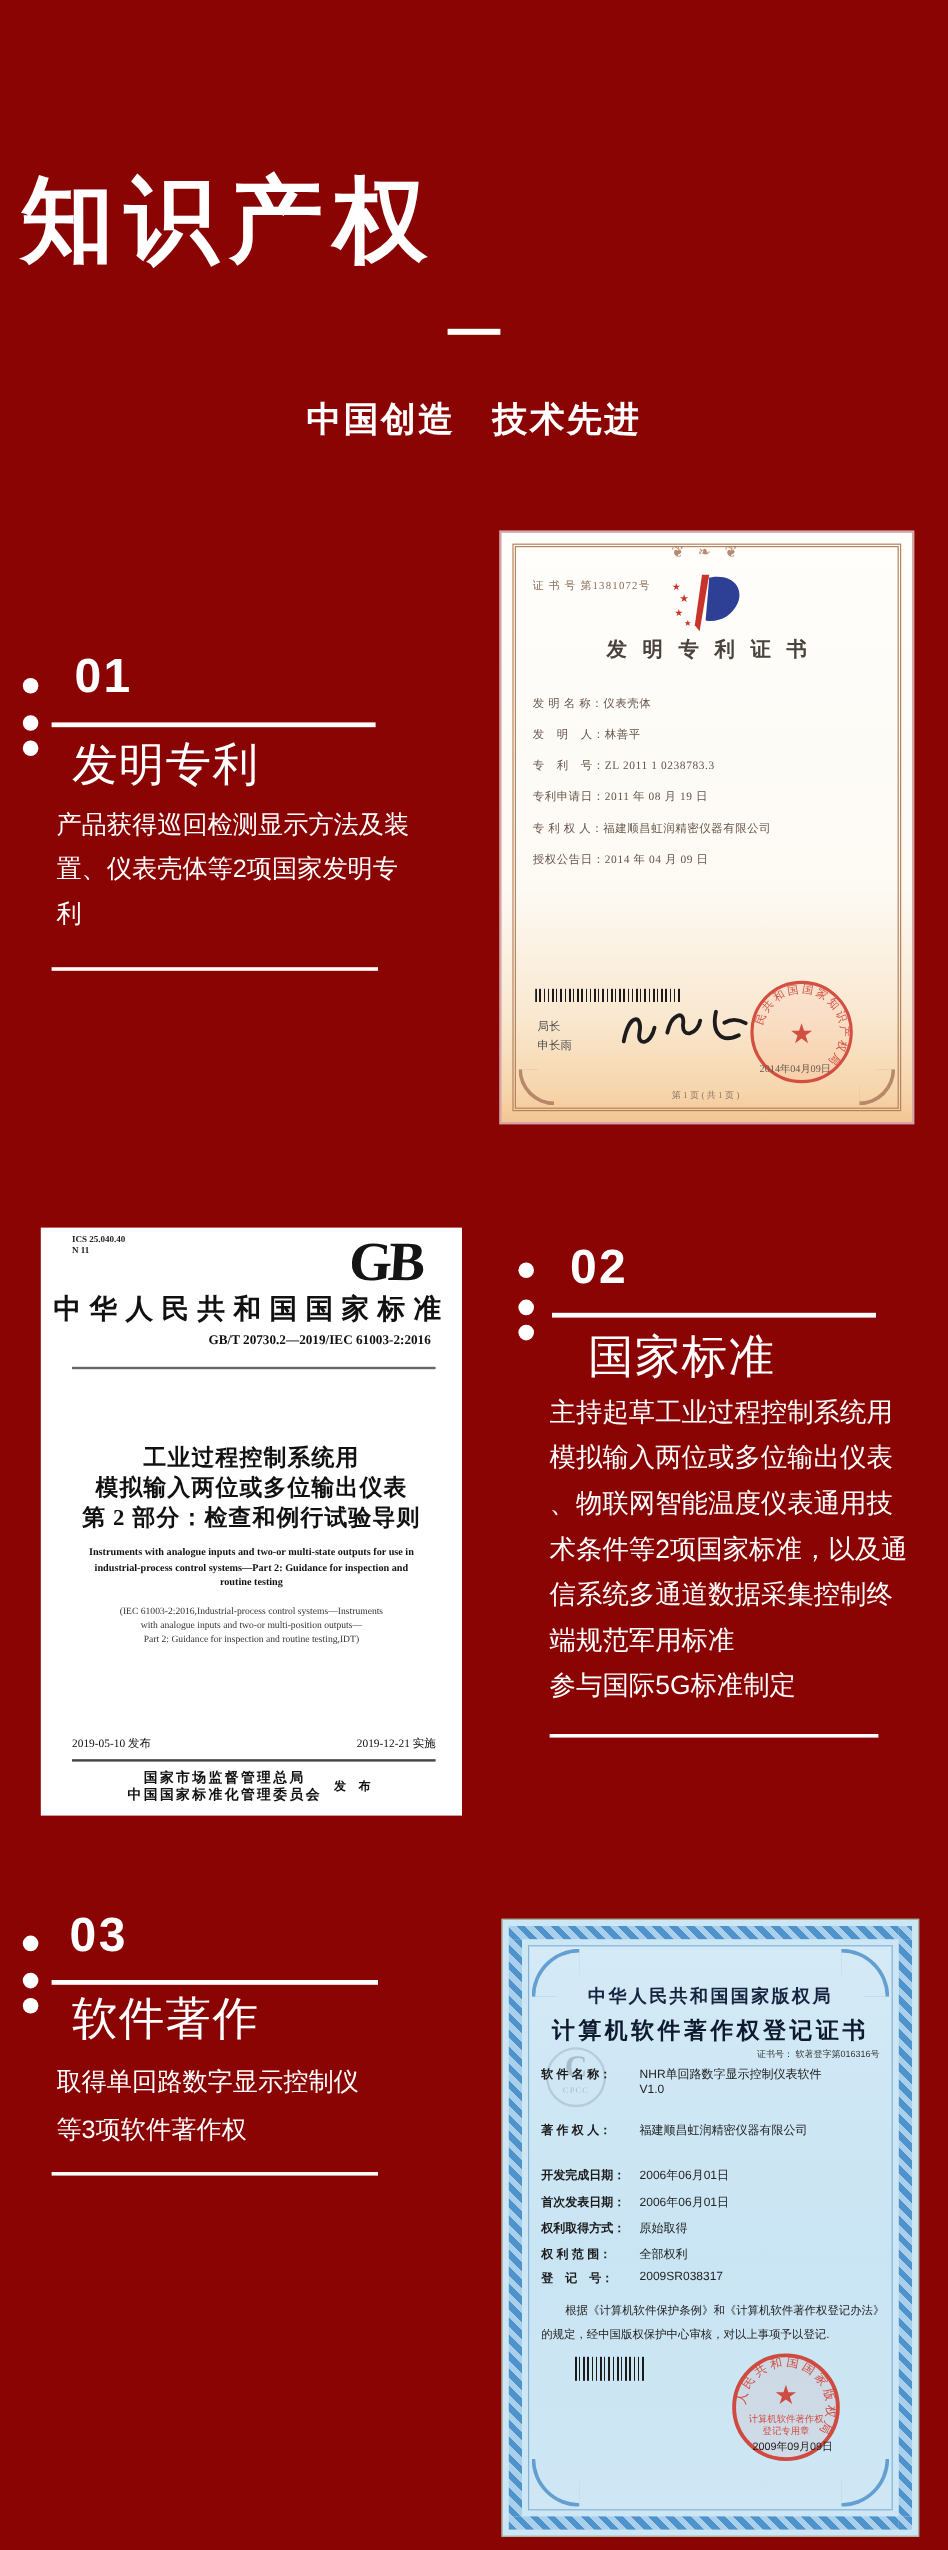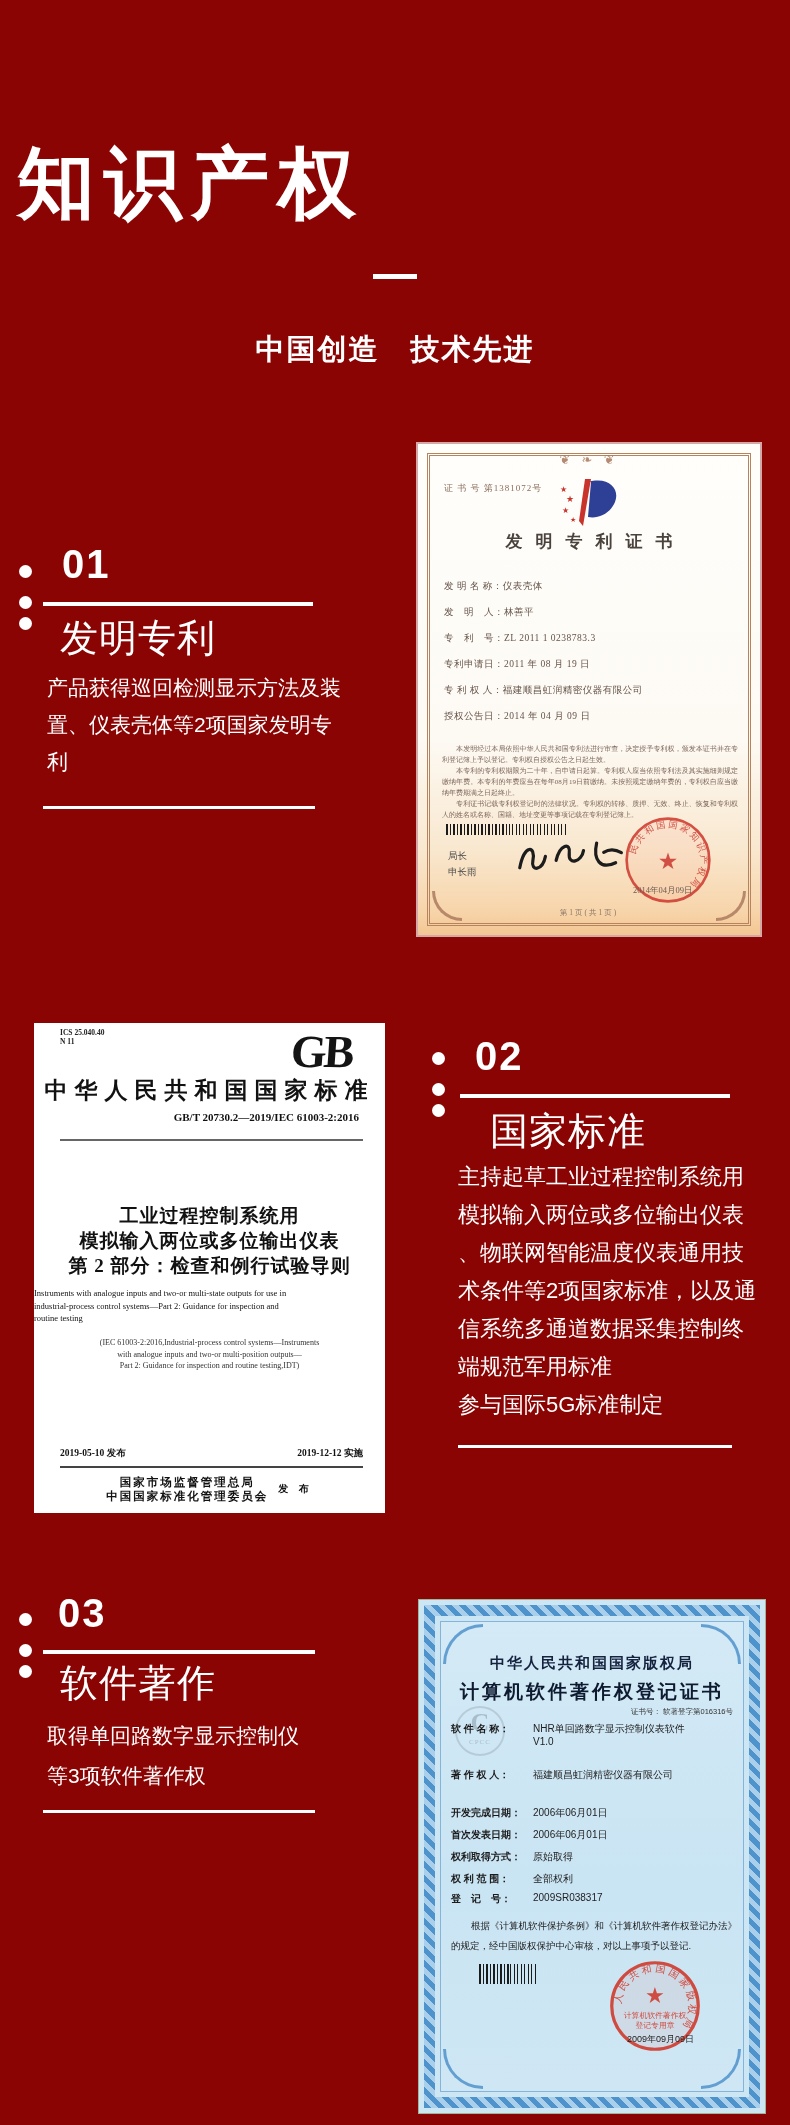--- a/index.html
+++ b/index.html
@@ -53,26 +53,26 @@
   .cert2 { position:absolute; left:34px; top:1023px; width:351px; height:490px; background:#fff;
     font-family:"Liberation Serif", serif; color:#111; }
   .cert2-ics { position:absolute; left:26px; top:5px; font-size:7.5px; font-weight:700; line-height:9px; color:#222; }
   .cert2-logo { position:absolute; right:34px; top:2px; font-size:46px; font-weight:700; letter-spacing:-3px; color:#141414; transform:skewX(-4deg); }
   .cert2-heading { position:absolute; top:52px; left:0; width:100%; text-align:center;
     font-size:23px; font-weight:700; letter-spacing:7px; }
   .cert2-code { position:absolute; top:88px; right:26px; font-size:11px; font-weight:700; }
   .cert2-hr { position:absolute; top:116px; left:26px; right:22px; height:2px; background:#666; }
   .cert2-title { position:absolute; top:180px; left:0; width:100%; text-align:center;
     font-size:19px; font-weight:700; line-height:25px; letter-spacing:1px; }
-  .cert2-english { position:absolute; top:264px; left:0; width:100%; text-align:left;
-    font-size:8.5px; font-weight:400; line-height:12.5px; }
+  .cert2-english { position:absolute; top:264px; left:0; width:100%; text-align:center;
+    font-size:8.5px; font-weight:700; line-height:12.5px; }
   .cert2-iec { position:absolute; top:314px; left:0; width:100%; text-align:center;
     font-size:8px; line-height:11.5px; color:#333; }
   .cert2-dates { position:absolute; top:424px; left:26px; right:22px; display:flex; justify-content:space-between;
-    font-size:9.5px; font-weight:700; padding-bottom:6px; border-bottom:2px solid #444; }
+    font-size:9.5px; font-weight:400; padding-bottom:6px; border-bottom:2px solid #444; }
   .cert2-issuer { position:absolute; top:452px; left:0; width:100%; display:flex; justify-content:center; align-items:center; gap:10px; }
   .cert2-issuer-names { text-align:center; font-size:11.5px; font-weight:700; line-height:14px; letter-spacing:2px; }
   .cert2-publish { font-size:10px; font-weight:700; letter-spacing:4px; }
 
   
   .cert3 { position:absolute; left:418px; top:1599px; width:348px; height:515px;
     background:#cde6f4; border:1px solid #a3b49c; font-family:"Liberation Sans", sans-serif; }
   .cert3-frame { position:absolute; inset:5px;
     border:11px solid #6ea7d8;
     border-image:repeating-linear-gradient(45deg,#4f93cc 0 5px,#a9cfeb 5px 10px) 11; }
@@ -135,23 +135,20 @@
     </svg>
     <div class="cert1-title">发明专利证书</div>
     <div class="cert1-lines">
       <div class="cert1-line">发 明 名 称：仪表壳体</div>
       <div class="cert1-line">发　明　人：林善平</div>
       <div class="cert1-line">专　利　号：ZL 2011 1 0238783.3</div>
       <div class="cert1-line">专利申请日：2011 年 08 月 19 日</div>
       <div class="cert1-line">专 利 权 人：福建顺昌虹润精密仪器有限公司</div>
       <div class="cert1-line">授权公告日：2014 年 04 月 09 日</div>
     </div>
-    <div class="cert1-body pre">　　本发明经过本局依照中华人民共和国专利法进行审查，决定授予专利权，颁发本证书并在专利登记簿上予以登记。专利权自授权公告之日起生效。
-　　本专利的专利权期限为二十年，自申请日起算。专利权人应当依照专利法及其实施细则规定缴纳年费。本专利的年费应当在每年08月19日前缴纳。未按照规定缴纳年费的，专利权自应当缴纳年费期满之日起终止。
-　　专利证书记载专利权登记时的法律状况。专利权的转移、质押、无效、终止、恢复和专利权人的姓名或名称、国籍、地址变更等事项记载在专利登记簿上。</div>
     <div class="cert1-barcode barcode"></div>
     <div class="cert1-director">
       <div>局长</div>
       <div>申长雨</div>
     </div>
     <svg class="cert1-sign" width="120" height="52" viewBox="0 0 150 60">
       <g fill="none" stroke="#1c1c1c" stroke-width="4" stroke-linecap="round">
         <path d="M14 38 C22 8 36 12 31 30 C27 44 42 44 47 26"></path>
         <path d="M60 32 C66 12 80 10 77 24 C74 40 92 36 95 22"></path>
         <path d="M112 14 C106 34 114 48 134 40"></path>
@@ -185,21 +182,21 @@
 模拟输入两位或多位输出仪表
 第 2 部分：检查和例行试验导则</div>
     <div class="cert2-english pre">Instruments with analogue inputs and two-or multi-state outputs for use in
 industrial-process control systems—Part 2: Guidance for inspection and
 routine testing</div>
     <div class="cert2-iec pre">(IEC 61003-2:2016,Industrial-process control systems—Instruments
 with analogue inputs and two-or multi-position outputs—
 Part 2: Guidance for inspection and routine testing,IDT)</div>
     <div class="cert2-dates">
       <span>2019-05-10 发布</span>
-      <span>2019-12-12 实施</span>
+      <span>2019-12-21 实施</span>
     </div>
     <div class="cert2-issuer">
       <div class="cert2-issuer-names pre">国家市场监督管理总局
 中国国家标准化管理委员会</div>
       <div class="cert2-publish">发 布</div>
     </div>
   </div>
 
   <div class="dot" style="left:432px; top:1052px;"></div>
   <div class="dot" style="left:432px; top:1083px;"></div>

